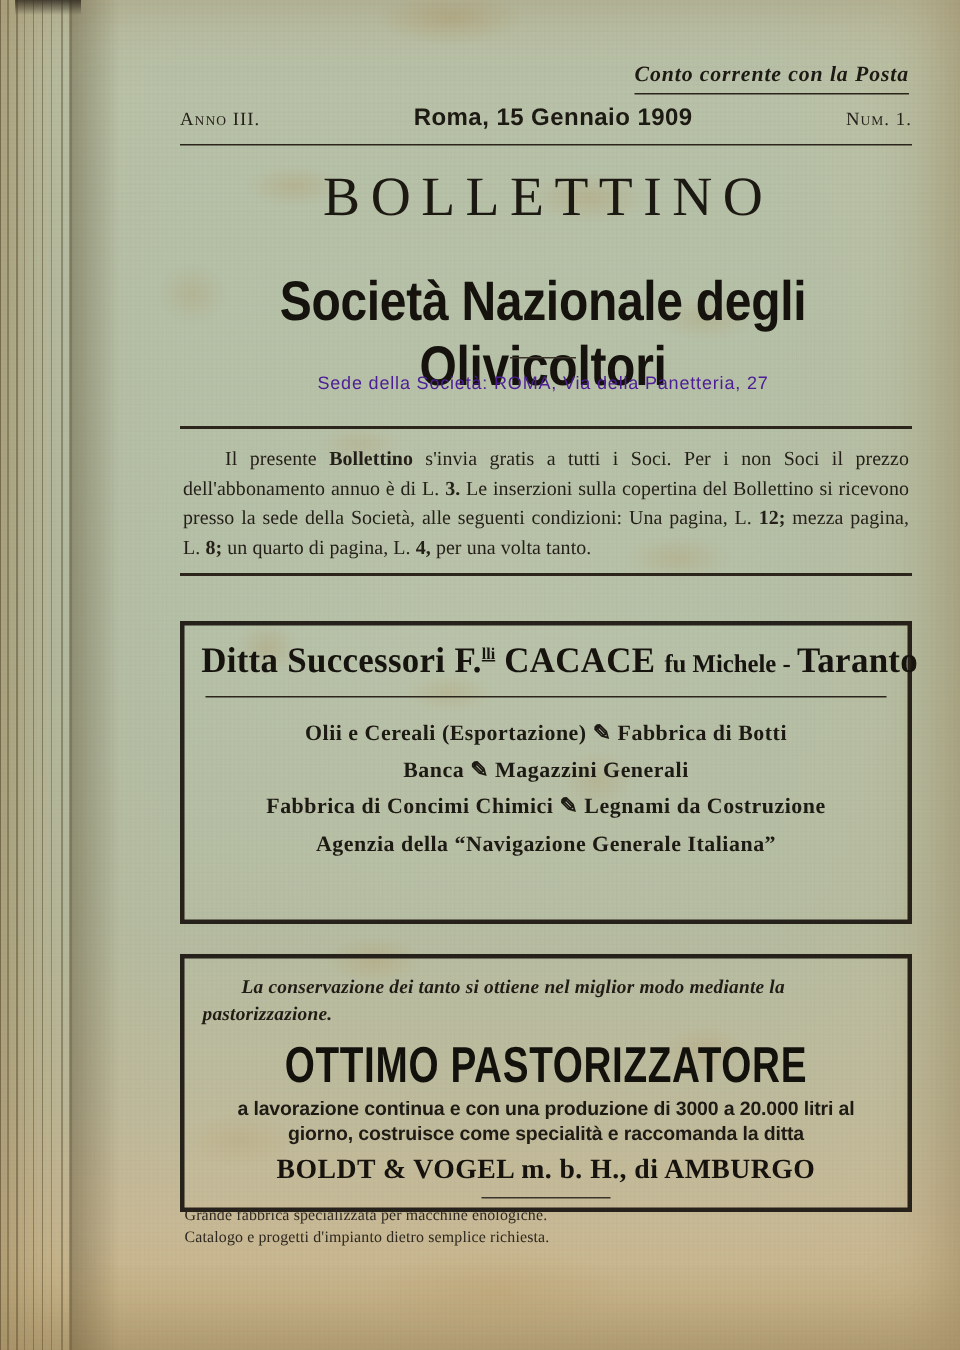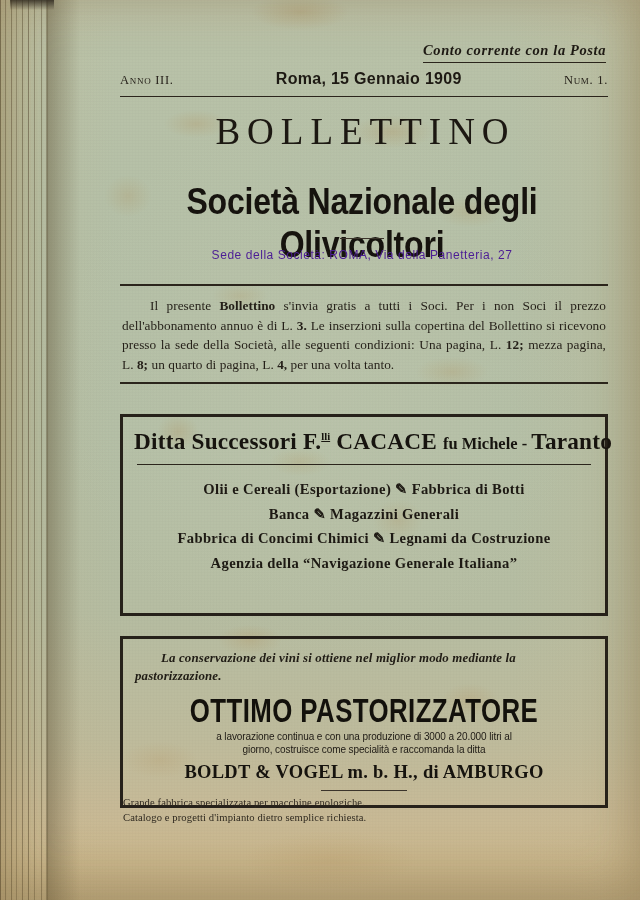--- a/index.html
+++ b/index.html
@@ -335,24 +335,25 @@
     color: #13110c;
     transform: scaleX(0.86) scaleY(1.12);
     transform-origin: center top;
     margin: 6px 0 4px;
     white-space: nowrap;
   }
   .ad2-body {
     padding: 0 12px;
     text-align: center;
     font-family: "Liberation Sans", sans-serif;
-    font-size: 10px;
+    font-size: 13px;
     line-height: 1.36;
     color: #1e1a14;
     letter-spacing: -0.1px;
+    font-weight: bold;
   }
   .ad2-firm {
     text-align: center;
     font-family: "Liberation Serif", serif;
     font-size: 18.5px;
     font-weight: 700;
     letter-spacing: .3px;
     color: #16130e;
     margin-top: 5px;
     white-space: nowrap;
@@ -415,21 +416,21 @@
       <div class="ad1-rule"></div>
       <div class="ad1-body">
         <div class="ln">Olii e Cereali (Esportazione)  ✎  Fabbrica di Botti</div>
         <div class="ln">Banca  ✎  Magazzini Generali</div>
         <div class="ln">Fabbrica di Concimi Chimici  ✎  Legnami da Costruzione</div>
         <div class="ln">Agenzia della “Navigazione Generale Italiana”</div>
       </div>
     </div>
 
     <div class="adbox ad2">
-      <div class="ad2-lead">La conservazione dei vini si ottiene nel miglior modo mediante la pastorizzazione.</div>
+      <div class="ad2-lead">La conservazione dei tanto si ottiene nel miglior modo mediante la pastorizzazione.</div>
       <div class="ad2-head">OTTIMO PASTORIZZATORE</div>
       <div class="ad2-body">
         <div>a lavorazione continua e con una produzione di 3000 a 20.000 litri al</div>
         <div>giorno, costruisce come specialità e raccomanda la ditta</div>
       </div>
       <div class="ad2-firm">BOLDT &amp; VOGEL m. b. H., di AMBURGO</div>
       <div class="ad2-divider"></div>
       <div class="ad2-fine">
         <div>Grande fabbrica specializzata per macchine enologiche.</div>
         <div>Catalogo e progetti d'impianto dietro semplice richiesta.</div>

